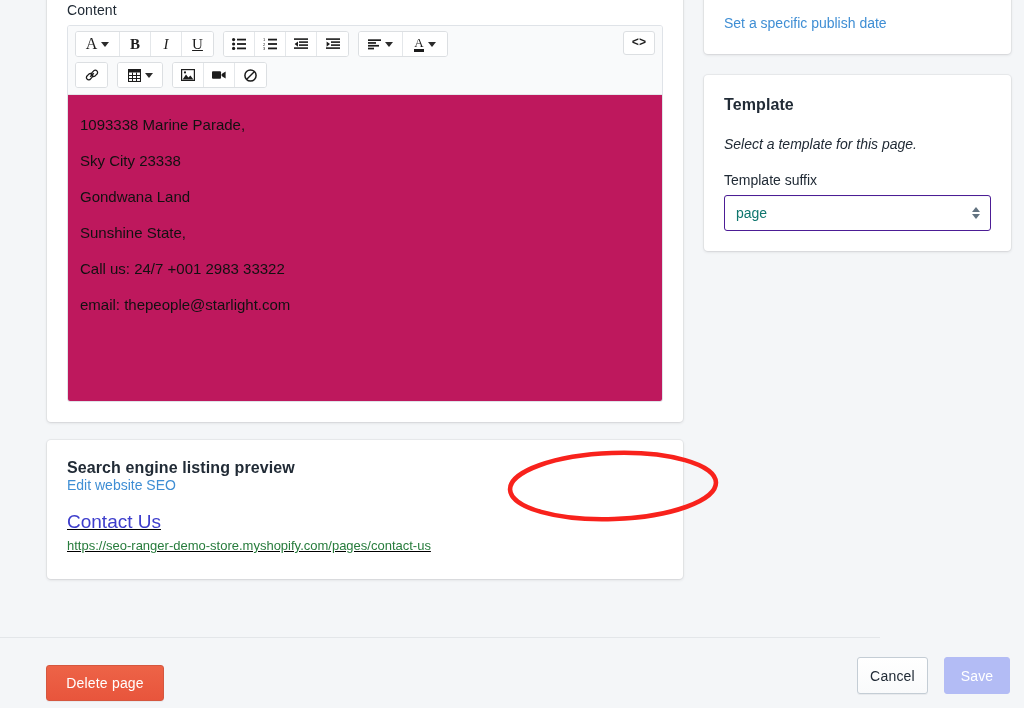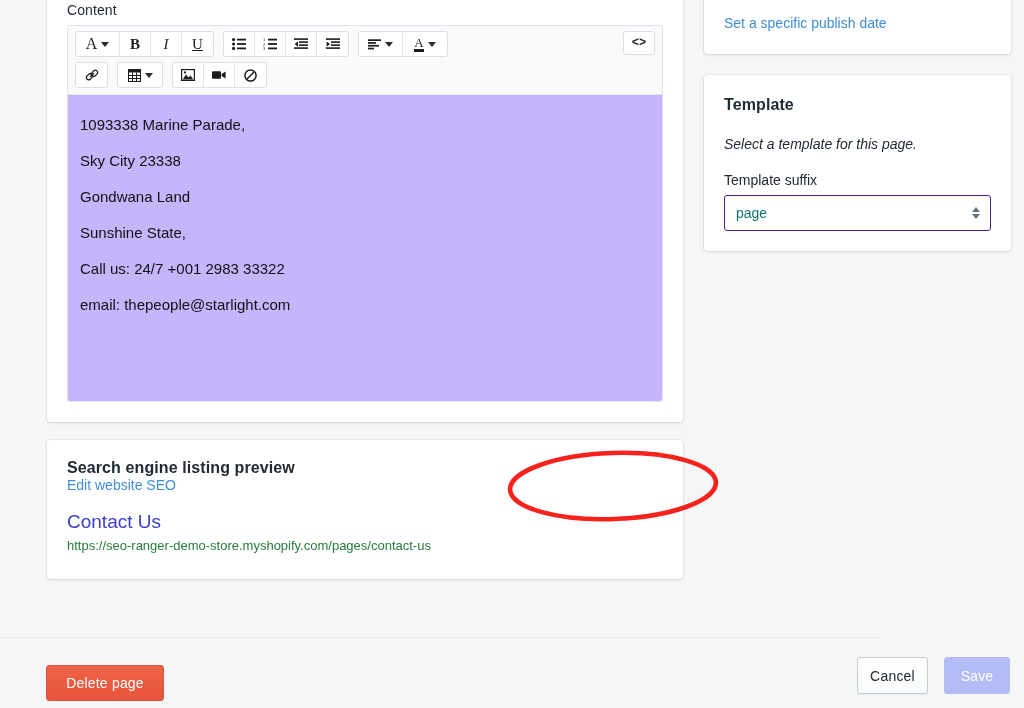--- a/index.html
+++ b/index.html
@@ -107,21 +107,21 @@
     font-size: 12px;
     color: #1c1c1c;
     cursor: pointer;
     font-family: "Liberation Mono", monospace;
     font-weight: bold;
   }
 
   .editor-body {
     min-height: 306px;
     padding: 12px 12px 14px 12px;
-    background: #c4b5fd;
+    background: #be185d;
   }
   .editor-body p {
     margin: 0 0 0 0;
     font-size: 15px;
     line-height: 36px;
     color: #111;
     font-family: "Liberation Sans", sans-serif;
   }
 
   
@@ -142,21 +142,21 @@
     color: #212b36;
     letter-spacing: 0.1px;
   }
   .seo-edit-link {
     font-size: 14px;
     color: #3f8ed4;
     text-decoration: none;
     cursor: pointer;
     margin-right: 31px;
   }
-  .seo-preview { margin-top: 17px; }
+  .seo-preview { margin-top: 17px; text-decoration: underline; }
   .seo-prev-title {
     font-size: 19px;
     color: #3d3dcc;
     line-height: 24px;
     margin-bottom: 3px;
     cursor: pointer;
   }
   .seo-prev-url {
     font-size: 13px;
     color: #277c3c;

